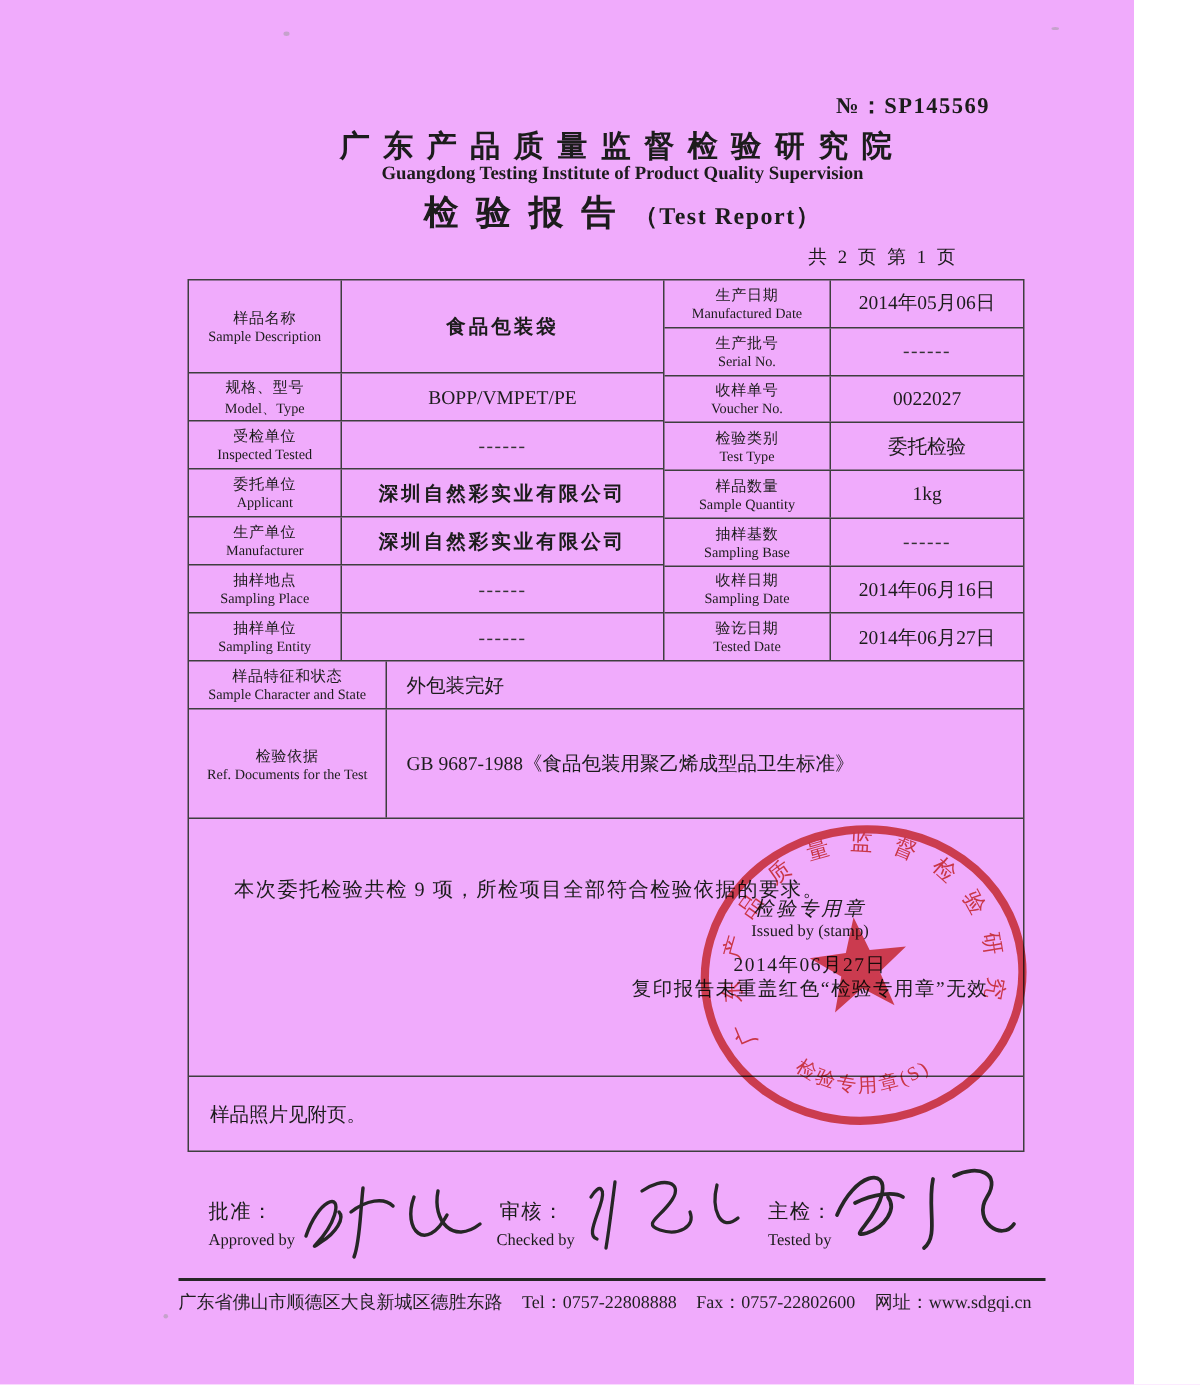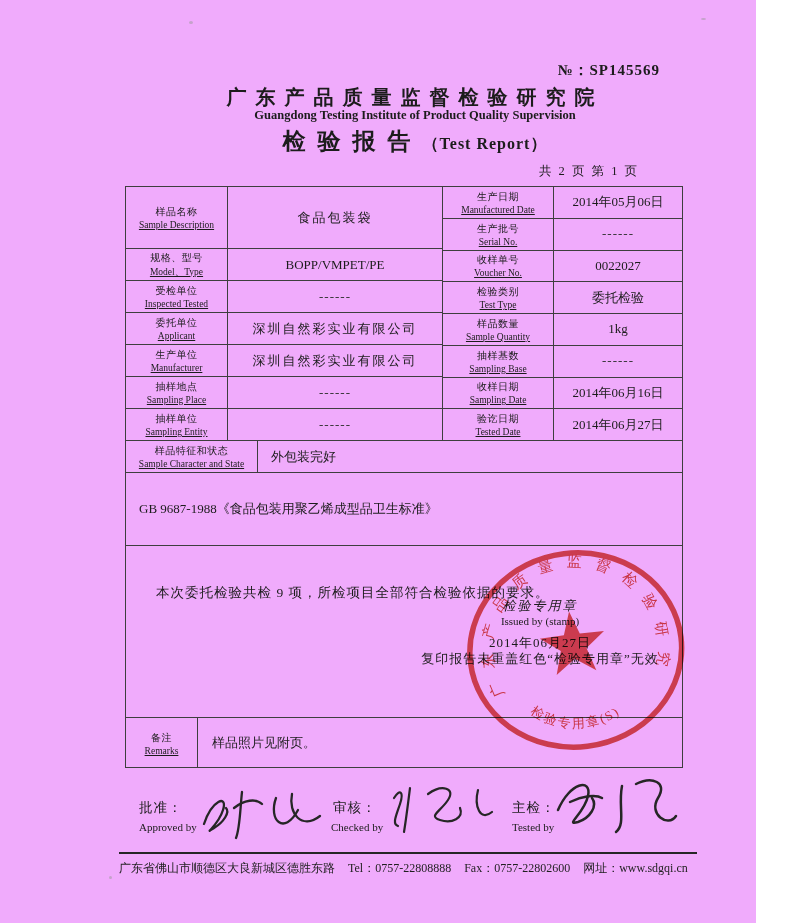--- a/index.html
+++ b/index.html
@@ -31,22 +31,22 @@
   .row { display:flex; border-bottom:1px solid #3e3e3e; flex:1; min-height:0; }
   .row:last-child { border-bottom:none; }
   .row.tall { flex:0 0 62px; }
   .lbl { border-right:1px solid #3e3e3e; display:flex; flex-direction:column;
          align-items:center; justify-content:center; text-align:center; padding:1px 2px; }
   .half-l .lbl { width:102px; }
   .half-r .lbl { width:111px; }
   .val { flex:1; display:flex; align-items:center; justify-content:center;
          text-align:center; font-size:13px; padding:1px 4px; }
   .lbl-zh { font-size:10px; letter-spacing:0.5px; }
-  .lbl-en { font-size:9.5px; margin-top:1px;text-decoration:underline; }
-  .b { font-weight:normal; letter-spacing:2px; }
+  .lbl-en { font-size:9.5px; margin-top:1px; }
+  .b { font-weight:bold; letter-spacing:2px; }
   .dash { letter-spacing:1px; color:#333; }
 
   .wrow { display:flex; border-bottom:1px solid #3e3e3e; }
   .wrow1 { height:32px; }
   .wrow2 { height:73px; }
   .wrow .lbl { width:132px; }
   .wrow .val { justify-content:flex-start; text-align:left; padding-left:13px; }
 
   .concl { position:relative; height:172px; border-bottom:1px solid #3e3e3e; }
   .concl-h { position:absolute; top:11px; left:14px; font-size:13.5px; font-weight:bold; letter-spacing:0.5px; }
@@ -213,40 +213,40 @@
 
     <div class="wrow wrow1">
       <div class="lbl">
         <span class="lbl-zh">样品特征和状态</span>
         <span class="lbl-en">Sample Character and State</span>
       </div>
       <div class="val">外包装完好</div>
     </div>
 
     <div class="wrow wrow2">
+      <div class="lbl">
+        <span class="lbl-zh">检验依据</span>
+        <span class="lbl-en">Ref. Documents for the Test</span>
+      </div>
       <div class="val">GB 9687-1988《食品包装用聚乙烯成型品卫生标准》</div>
     </div>
 
     <div class="concl">
       <div class="concl-b">本次委托检验共检 9 项，所检项目全部符合检验依据的要求。</div>
       <div class="issued">
         <div class="i-zh">检验专用章</div>
         <div class="i-en">Issued by (stamp)</div>
         <div class="i-date">2014年06月27日</div>
       </div>
       <div class="notice">
         <div class="n-zh">复印报告未重盖红色“检验专用章”无效</div>
       </div>
     </div>
 
     <div class="remarks">
-      <div class="lbl">
-        <span class="lbl-zh">备注</span>
-        <span class="lbl-en">Remarks</span>
-      </div>
       <div class="val">样品照片见附页。</div>
     </div>
   </div>
 
   <svg class="stamp" viewBox="0 0 232 212">
     <g fill="none" stroke="#cf3126" stroke-width="5.5" opacity="0.95">
       <ellipse cx="116" cy="104" rx="106" ry="97"></ellipse>
     </g>
     <g fill="#cf3126" opacity="0.95">
       <polygon transform="translate(114,99)" points="0,-34 7.99,-11 32.34,-10.51 12.93,4.2 19.99,27.51 0,13.6 -19.99,27.51 -12.93,4.2 -32.34,-10.51 -7.99,-11"></polygon>

